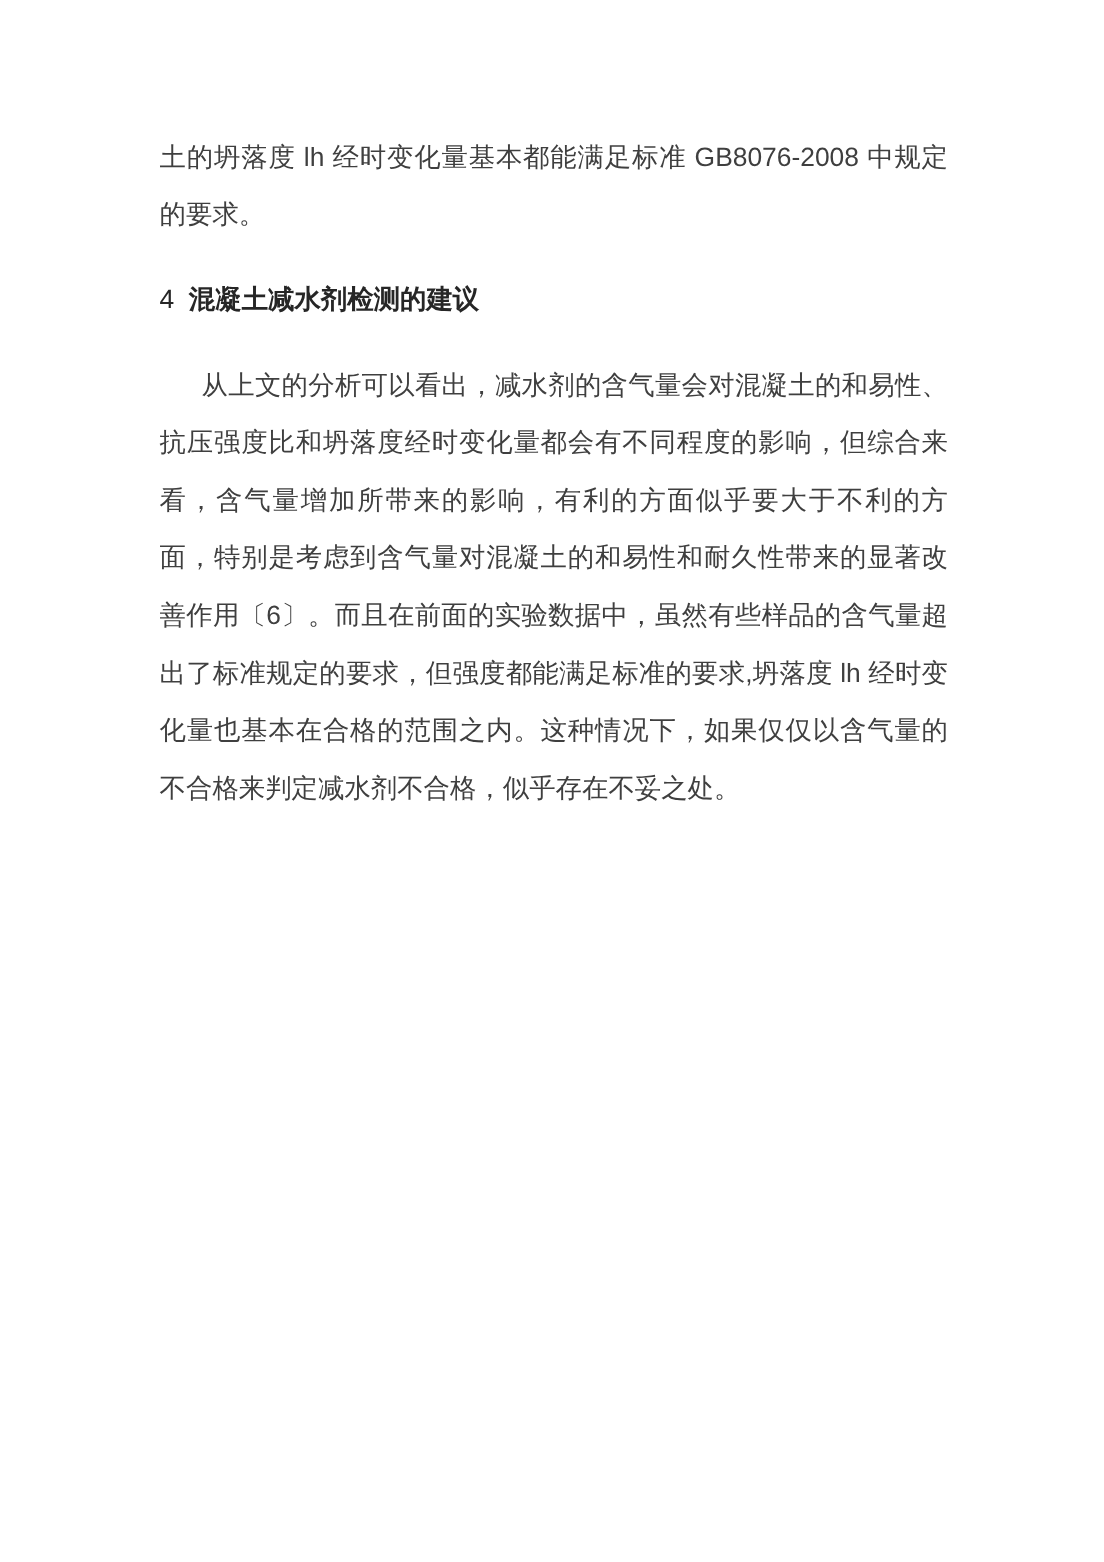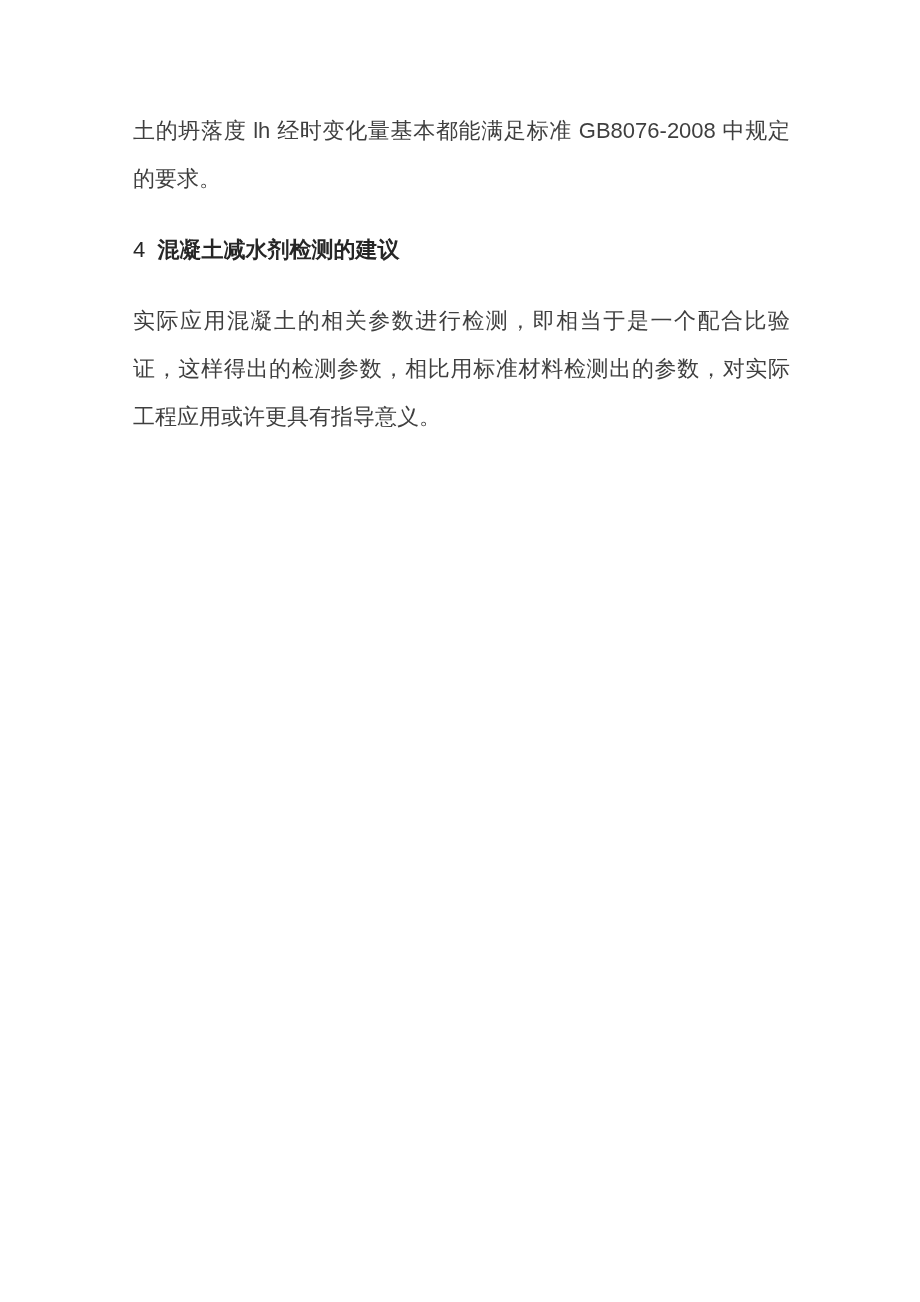--- a/index.html
+++ b/index.html
@@ -55,18 +55,18 @@
 <div class="page">
   <div class="doc">
 
     <p>土的坍落度 lh 经时变化量基本都能满足标准 GB8076-2008 中规定的要求。</p>
 
     <h2 class="section-heading">
       <span class="num">4</span>
       <span class="ttl">混凝土减水剂检测的建议</span>
     </h2>
 
+    <p class="indented">从上文的分析可以看出，减水剂的含气量会对混凝土的和易性、抗压强度比和坍落度经时变化量都会有不同程度的影响，但综合来看，含气量增加所带来的影响，有利的方面似乎要大于不利的方面，特别是考虑到含气量对混凝土的和易性和耐久性带来的显著改善作用〔6〕。而且在前面的实验数据中，虽然有些样品的含气量超出了标准规定的要求，但强度都能满足标准的要求,坍落度 lh 经时变化量也基本在合格的范围之内。这种情况下，如果仅仅以含气量的不合格来判定减水剂不合格，似乎存在不妥之处。</p>
 
 
-    <p>实际应用混凝土的相关参数进行检测，即相当于是一个配合比验证，这样得出的检测参数，相比用标准材料检测出的参数，对实际工程应用或许更具有指导意义。</p>
 
   </div>
 </div>
 
 </body></html>

